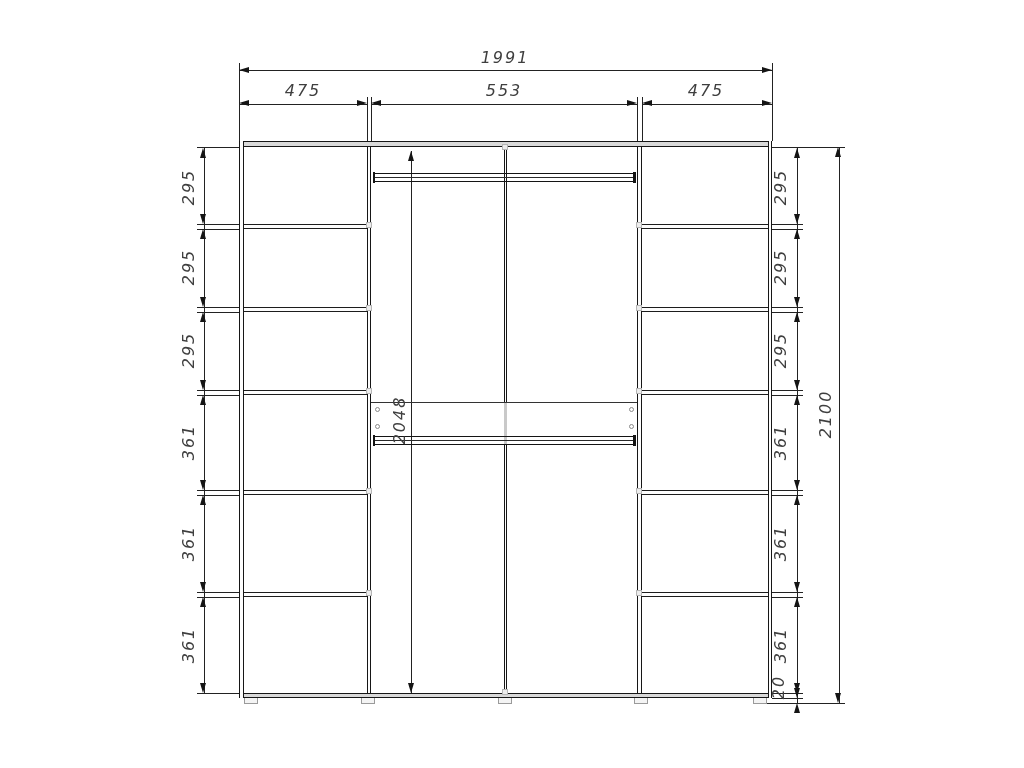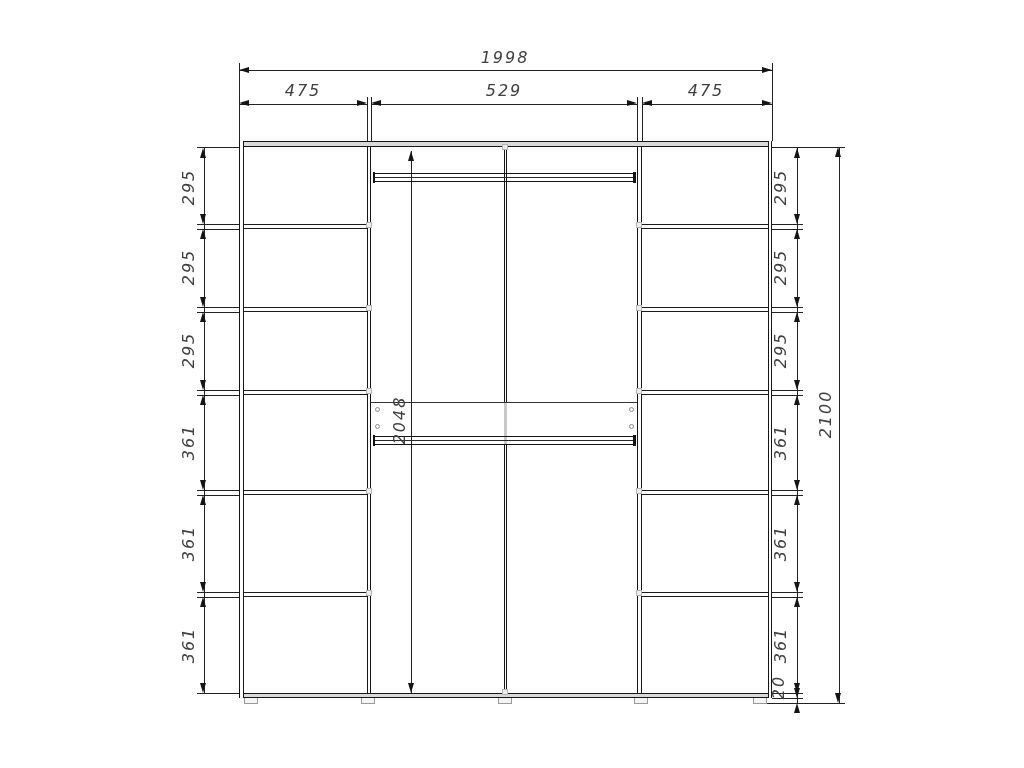--- a/index.html
+++ b/index.html
@@ -182,23 +182,23 @@
   <div class="conn" style="left:636px;top:589.5px"></div>
   <div class="conn" style="left:502px;top:144px"></div>
   <div class="conn" style="left:502px;top:689px"></div>
 
   <div class="foot" style="left:244px;top:697.5px;width:14px;height:6px"></div>
   <div class="foot" style="left:361px;top:697.5px;width:14px;height:6px"></div>
   <div class="foot" style="left:498px;top:697.5px;width:14px;height:6px"></div>
   <div class="foot" style="left:634px;top:697.5px;width:14px;height:6px"></div>
   <div class="foot" style="left:753px;top:697.5px;width:14px;height:6px"></div>
 
-  <div class="hlbl" style="left:505px;top:58px">1998</div>
+  <div class="hlbl" style="left:505px;top:58px">1991</div>
   <div class="hlbl" style="left:303px;top:91px">475</div>
-  <div class="hlbl" style="left:504px;top:91px">529</div>
+  <div class="hlbl" style="left:504px;top:91px">553</div>
   <div class="hlbl" style="left:706px;top:91px">475</div>
 
   <div class="vlbl" style="left:189px;top:187px">295</div>
   <div class="vlbl" style="left:189px;top:267px">295</div>
   <div class="vlbl" style="left:189px;top:350px">295</div>
   <div class="vlbl" style="left:189px;top:442px">361</div>
   <div class="vlbl" style="left:189px;top:543px">361</div>
   <div class="vlbl" style="left:189px;top:645px">361</div>
 
   <div class="vlbl" style="left:781px;top:187px">295</div>

